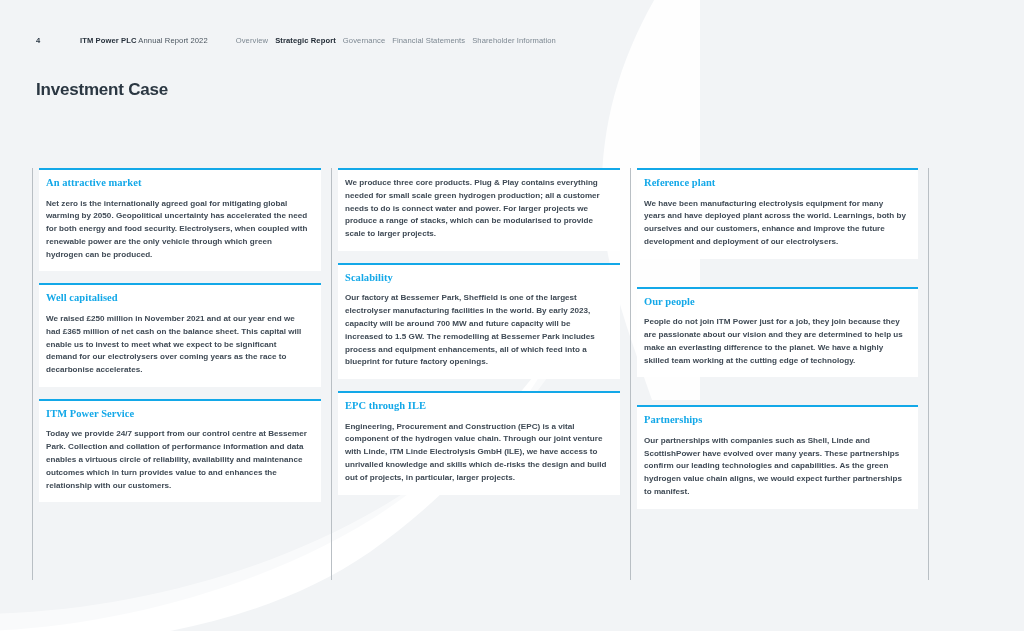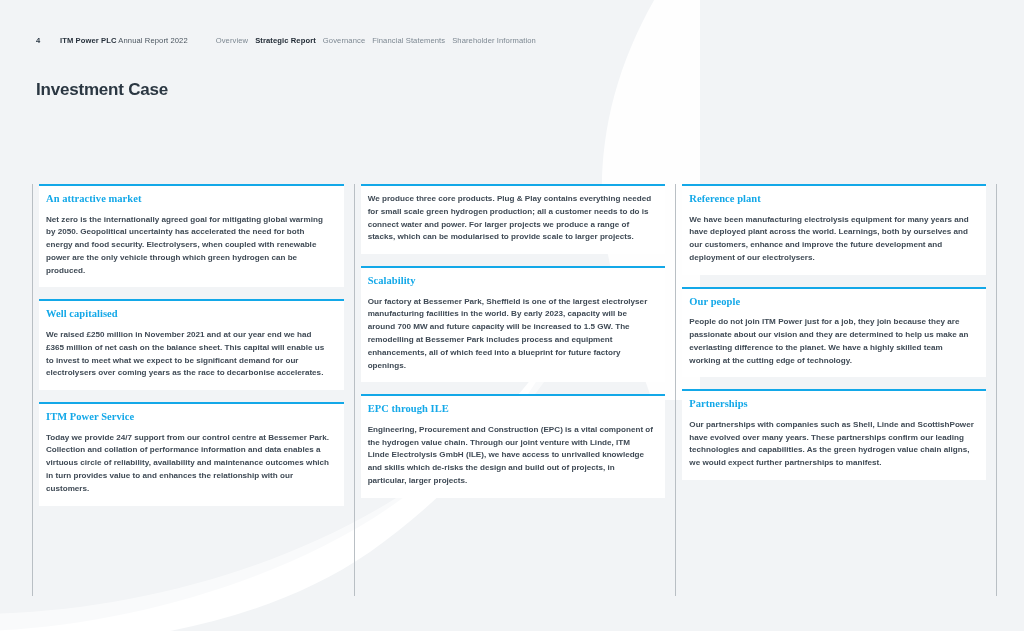--- a/index.html
+++ b/index.html
@@ -52,20 +52,21 @@
     font-size: 7.6px;
     color: #2b3845;
   }
   .pub-title {
     margin-right: 28px;
     color: #4a555f;
   }
   .pub-title .strong {
     font-weight: 700;
     color: #27313c;
+    margin-left: 20px;
   }
   .nav {
     display: flex;
     align-items: center;
     gap: 7px;
   }
   .nav-item {
     color: #7c8791;
     font-size: 7.6px;
   }
@@ -81,37 +82,38 @@
     left: 36px;
     font-size: 17px;
     font-weight: 700;
     color: #2b3742;
     letter-spacing: -0.2px;
   }
 
   
   .grid {
     position: absolute;
-    top: 184px;
+    top: 168px;
     left: 32px;
-    width: 965px;
+    width: 897px;
     height: 412px;
     display: grid;
     grid-template-columns: repeat(3, 1fr);
   }
   .column {
     position: relative;
     border-left: 1px solid #b9bfc4;
     padding-left: 6px;
     padding-right: 10px;
     display: flex;
     flex-direction: column;
   }
   .column:last-child {
     border-right: 1px solid #b9bfc4;
+    gap: 16px;
   }
 
   .card {
     background: #ffffff;
     border-top: 2.5px solid #13a8e8;
     padding: 7px 12px 10px 7px;
     margin-bottom: 12px;
     box-sizing: border-box;
   }
   .card-title {

